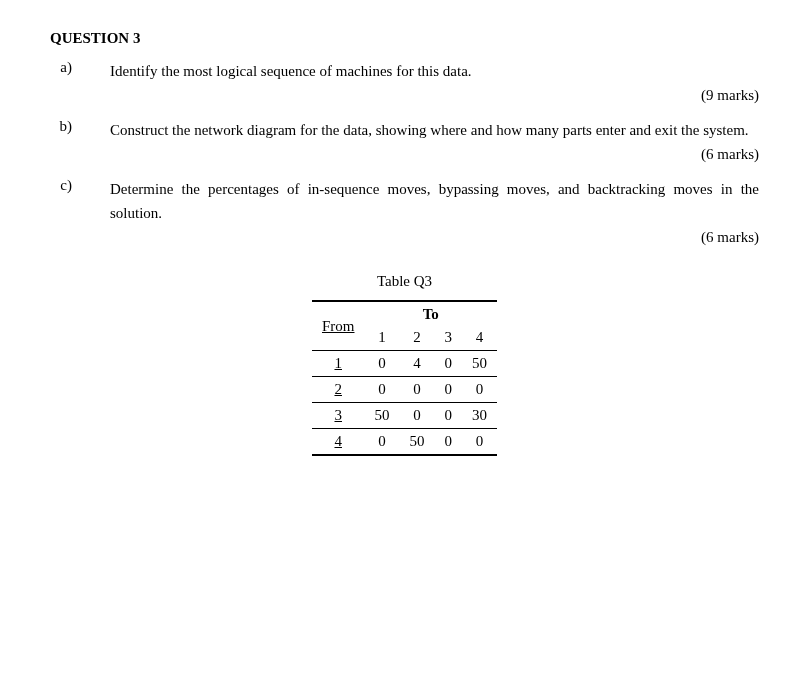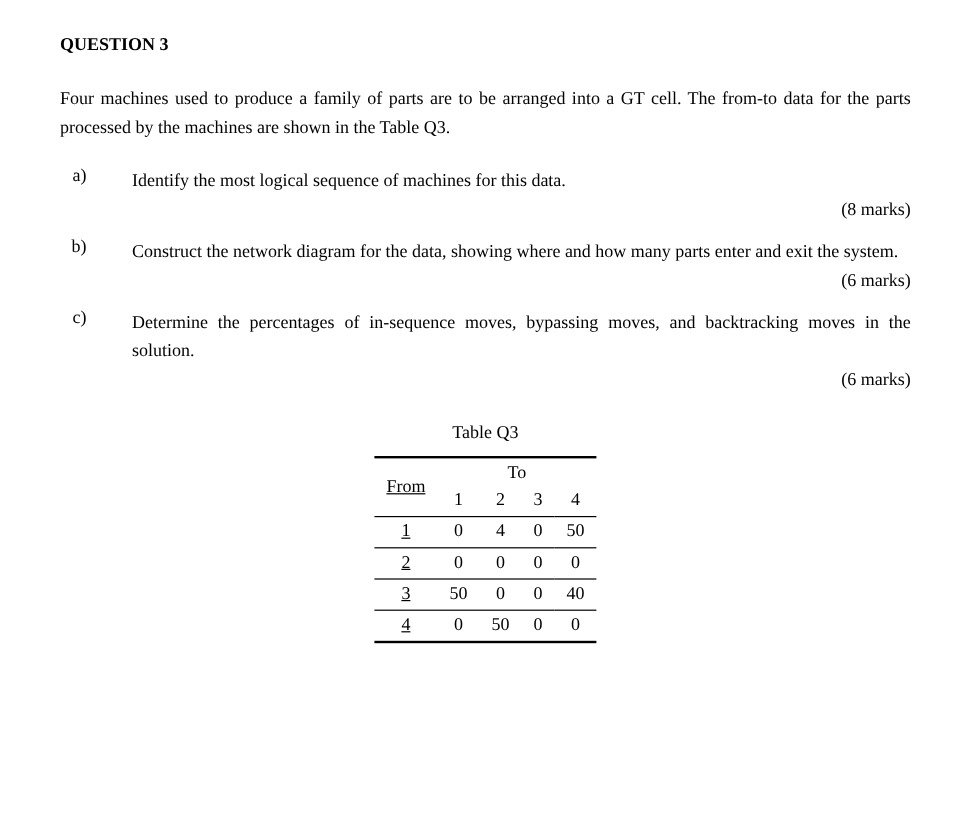--- a/index.html
+++ b/index.html
@@ -14,21 +14,21 @@
       font-size: 15px;
       color: #000;
       width: 809px;
       min-height: 682px;
       padding: 30px 50px 30px 50px;
     }
 
     .question-title {
       font-weight: bold;
       font-size: 15px;
-      margin-bottom: 24px;
+      margin-bottom: 12px;
     }
 
     .intro-text {
       margin-bottom: 20px;
       line-height: 1.6;
       text-align: justify;
     }
 
     .part {
       margin-bottom: 10px;
@@ -83,48 +83,48 @@
     }
 
     .from-label {
       text-align: left;
       padding-right: 12px;
       text-decoration: underline;
     }
 
     .to-header {
       text-align: center;
+      font-weight: bold;
     }
 
     .row-num {
       text-align: left;
       padding-right: 8px;
     }
 
     
     .table-wrapper {
       border-top: 2px solid #000;
       border-bottom: 2px solid #000;
     }
   </style>
 </head>
 <body>
 
 <div>
 
   <div class="question-title">QUESTION 3</div>
 
-  <div class="intro-text">Four machines used to produce a family of parts are to be arranged into a GT cell. The from-to data for the parts processed by the machines are shown in the Table Q3.</div>
 
   <div class="part">
     <div class="part-label">
       <span class="part-letter">a)</span>
       <span class="part-text">Identify the most logical sequence of machines for this data.</span>
     </div>
-    <div class="marks">(8 marks)</div>
+    <div class="marks">(9 marks)</div>
   </div>
 
   <div class="part">
     <div class="part-label">
       <span class="part-letter">b)</span>
       <span class="part-text">Construct the network diagram for the data, showing where and how many parts enter and exit the system.</span>
     </div>
     <div class="marks">(6 marks)</div>
   </div>
 
@@ -168,21 +168,21 @@
               <td>0</td>
               <td>0</td>
               <td>0</td>
               <td>0</td>
             </tr>
             <tr style="border-top: 1px solid rgb(0, 0, 0);">
               <td class="from-label row-num">3</td>
               <td>50</td>
               <td>0</td>
               <td>0</td>
-              <td>40</td>
+              <td>30</td>
             </tr>
             <tr style="border-top: 1px solid rgb(0, 0, 0);">
               <td class="from-label row-num">4</td>
               <td>0</td>
               <td>50</td>
               <td>0</td>
               <td>0</td>
             </tr>
           </tbody>
       </table>

